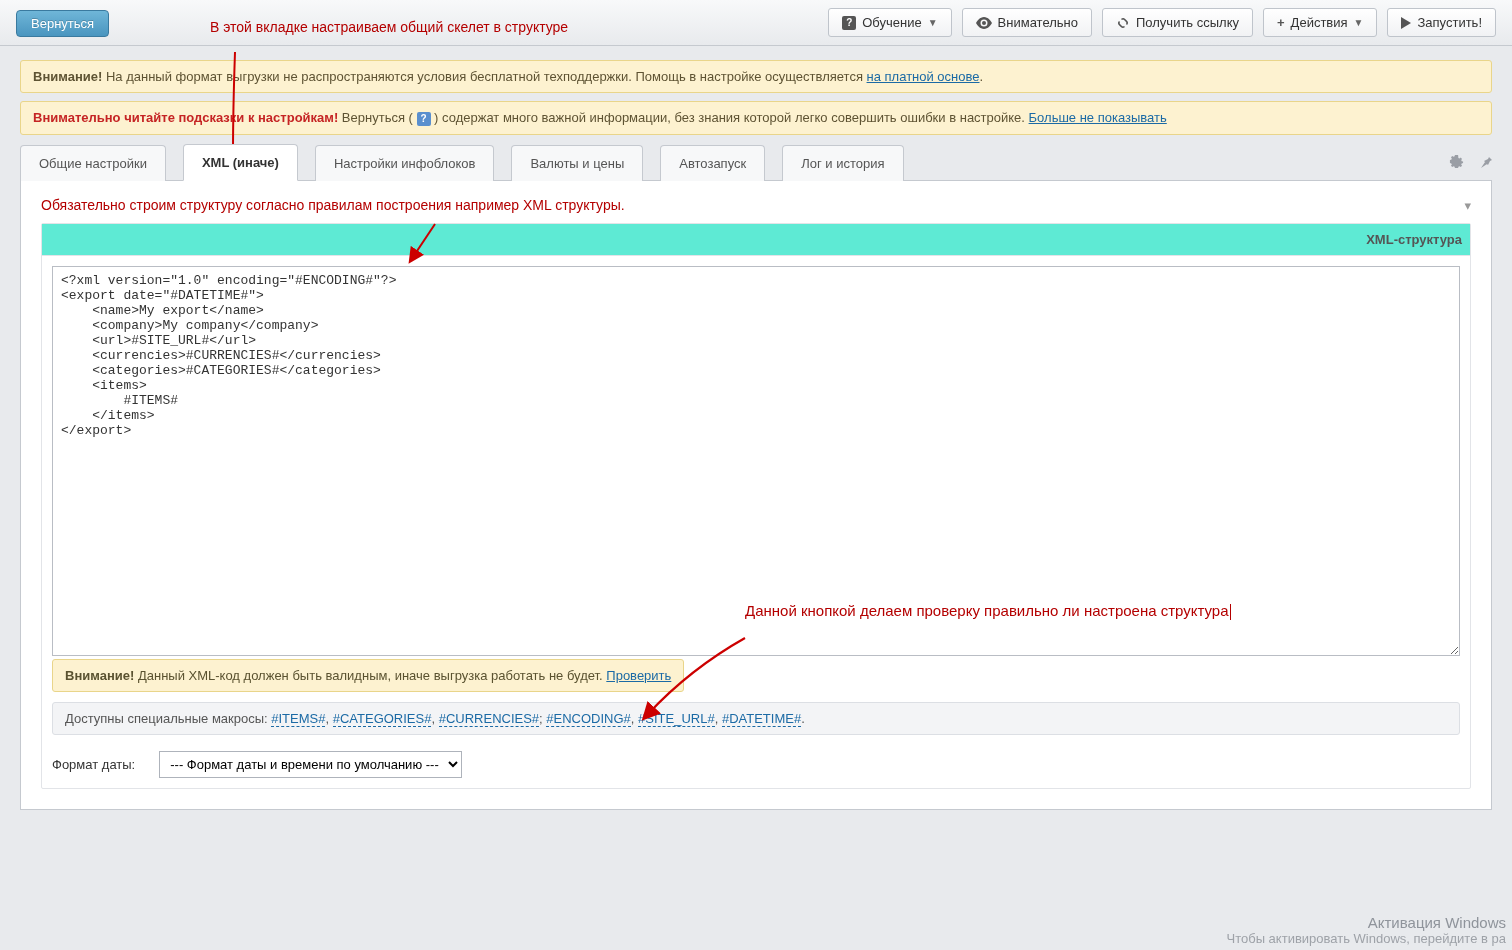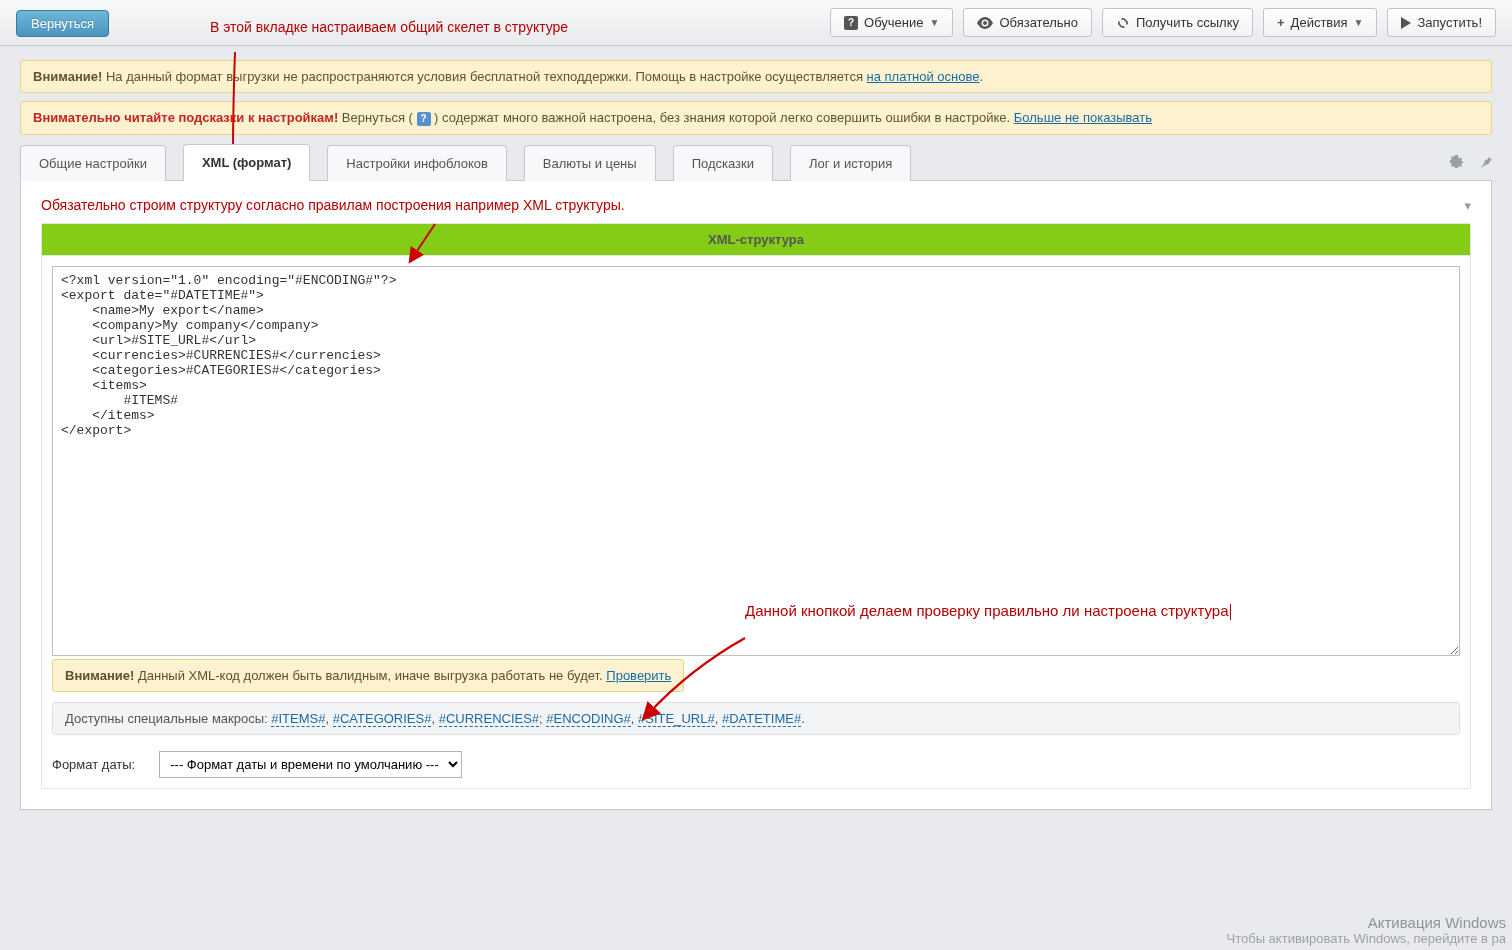--- a/index.html
+++ b/index.html
@@ -132,23 +132,23 @@
       margin-left: auto;
       color: #999;
       cursor: pointer;
     }
 
     .inner-panel {
       border: 1px solid #e2e4e8;
       border-radius: 2px;
     }
     .inner-title {
-      background: #84cc16;
+      background: #5eead4;
       border-bottom: 1px solid #e2e4e8;
-      text-align: center;
+      text-align: right;
       font-weight: bold;
       font-size: 13px;
       color: #555;
       padding: 8px;
     }
     .inner-body { padding: 10px; }
     .xml-textarea {
       width: 100%;
       height: 390px;
       font-family: "Courier New", monospace;
@@ -243,21 +243,21 @@
     <button class="tool-btn">
       <span class="ico" style="background:#555;color:#fff;width:14px;height:14px;border-radius:2px;font-size:10px;line-height:14px;text-align:center;font-weight:bold;">?</span>
       <span>Обучение</span>
       <span class="caret-down">▼</span>
     </button>
     <button class="tool-btn">
       <svg width="16" height="12" viewBox="0 0 16 12">
           <path d="M8 0C4 0 1 4 0 6c1 2 4 6 8 6s7-4 8-6c-1-2-4-6-8-6zm0 9.5A3.5 3.5 0 118 2.5a3.5 3.5 0 010 7z" fill="#555"></path>
           <circle cx="8" cy="6" r="2" fill="#555"></circle>
         </svg>
-      <span>Обязательно</span>
+      <span>Внимательно</span>
     </button>
     <button class="tool-btn">
       <svg width="14" height="14" viewBox="0 0 14 14">
           <path d="M5 3a3 3 0 014.2 0l1.8 1.8A3 3 0 0111 9l-1-1a1.5 1.5 0 000-2L8 4a1.5 1.5 0 00-2 0zM9 11a3 3 0 01-4.2 0L3 9.2A3 3 0 013 5l1 1a1.5 1.5 0 000 2L6 10a1.5 1.5 0 002 0z" fill="#555"></path>
         </svg>
       <span>Получить ссылку</span>
     </button>
     <button class="tool-btn">
       <span style="font-weight:bold;color:#555;">+</span>
       <span>Действия</span>
@@ -278,29 +278,29 @@
         </marker>
       </defs>
     <path d="M10 2 Q8 60 8 103" stroke="#c00" stroke-width="2" fill="none" marker-end="url(#ah1)"></path>
   </svg>
 
   <div class="tabbar-wrap">
     <div class="alert">
       <b>Внимание!</b><span> На данный формат выгрузки не распространяются условия бесплатной техподдержки. Помощь в настройке осуществляется </span><a href="#">на платной основе</a><span>.</span>
     </div>
     <div class="alert">
-      <b class="red">Внимательно читайте подсказки к настройкам!</b><span> Вернуться ( </span><span class="help-ico">?</span><span> ) содержат много важной настроена, без знания которой легко совершить ошибки в настройке. </span><a href="#">Больше не показывать</a>
+      <b class="red">Внимательно читайте подсказки к настройкам!</b><span> Вернуться ( </span><span class="help-ico">?</span><span> ) содержат много важной информации, без знания которой легко совершить ошибки в настройке. </span><a href="#">Больше не показывать</a>
     </div>
 
     <div class="tabs">
       <div class="tab">Общие настройки</div>
-      <div class="tab active">XML (формат)</div>
+      <div class="tab active">XML (иначе)</div>
       <div class="tab">Настройки инфоблоков</div>
       <div class="tab">Валюты и цены</div>
-      <div class="tab">Подсказки</div>
+      <div class="tab">Автозапуск</div>
       <div class="tab">Лог и история</div>
       <div class="tab-icons">
         <span><svg width="15" height="15" viewBox="0 0 16 16">
               <path d="M8 5a3 3 0 100 6 3 3 0 000-6zm7 3l-1.5-.3a5.6 5.6 0 00-.5-1.2l.9-1.3-1.4-1.4-1.3.9a5.6 5.6 0 00-1.2-.5L9.7 1H6.3L6 2.5a5.6 5.6 0 00-1.2.5L3.5 2.1 2.1 3.5l.9 1.3a5.6 5.6 0 00-.5 1.2L1 6.3v3.4l1.5.3c.1.4.3.8.5 1.2l-.9 1.3 1.4 1.4 1.3-.9c.4.2.8.4 1.2.5L6.3 15h3.4l.3-1.5c.4-.1.8-.3 1.2-.5l1.3.9 1.4-1.4-.9-1.3c.2-.4.4-.8.5-1.2L15 9.7V6.3z" fill="#9a9ea5"></path>
             </svg></span>
         <span><svg width="14" height="14" viewBox="0 0 14 14">
               <path d="M8 0l6 6-2 1-2 4-3-3-4 6 6-4-3-3 4-2 1-2z" fill="#9a9ea5"></path>
             </svg></span>
       </div>
     </div>

